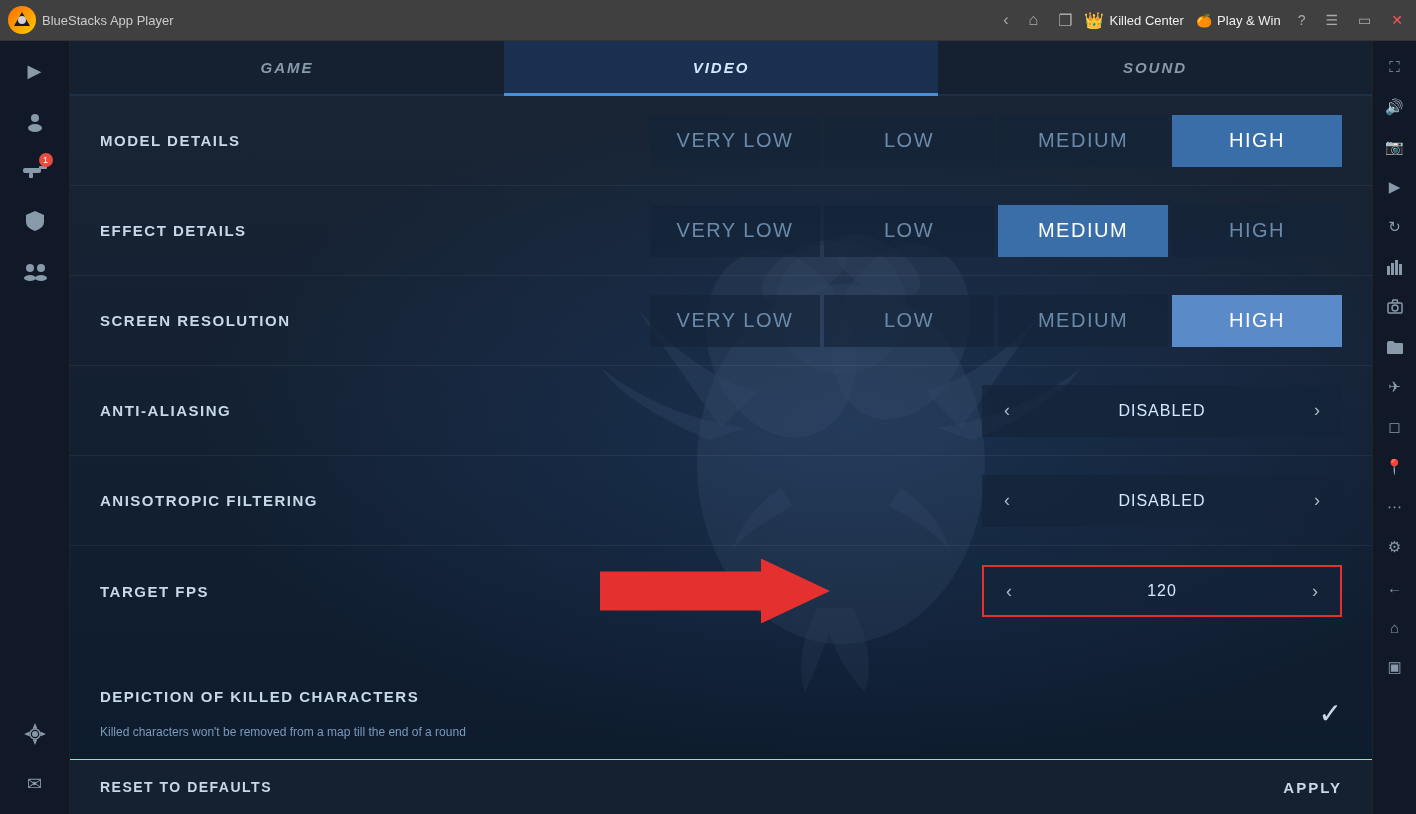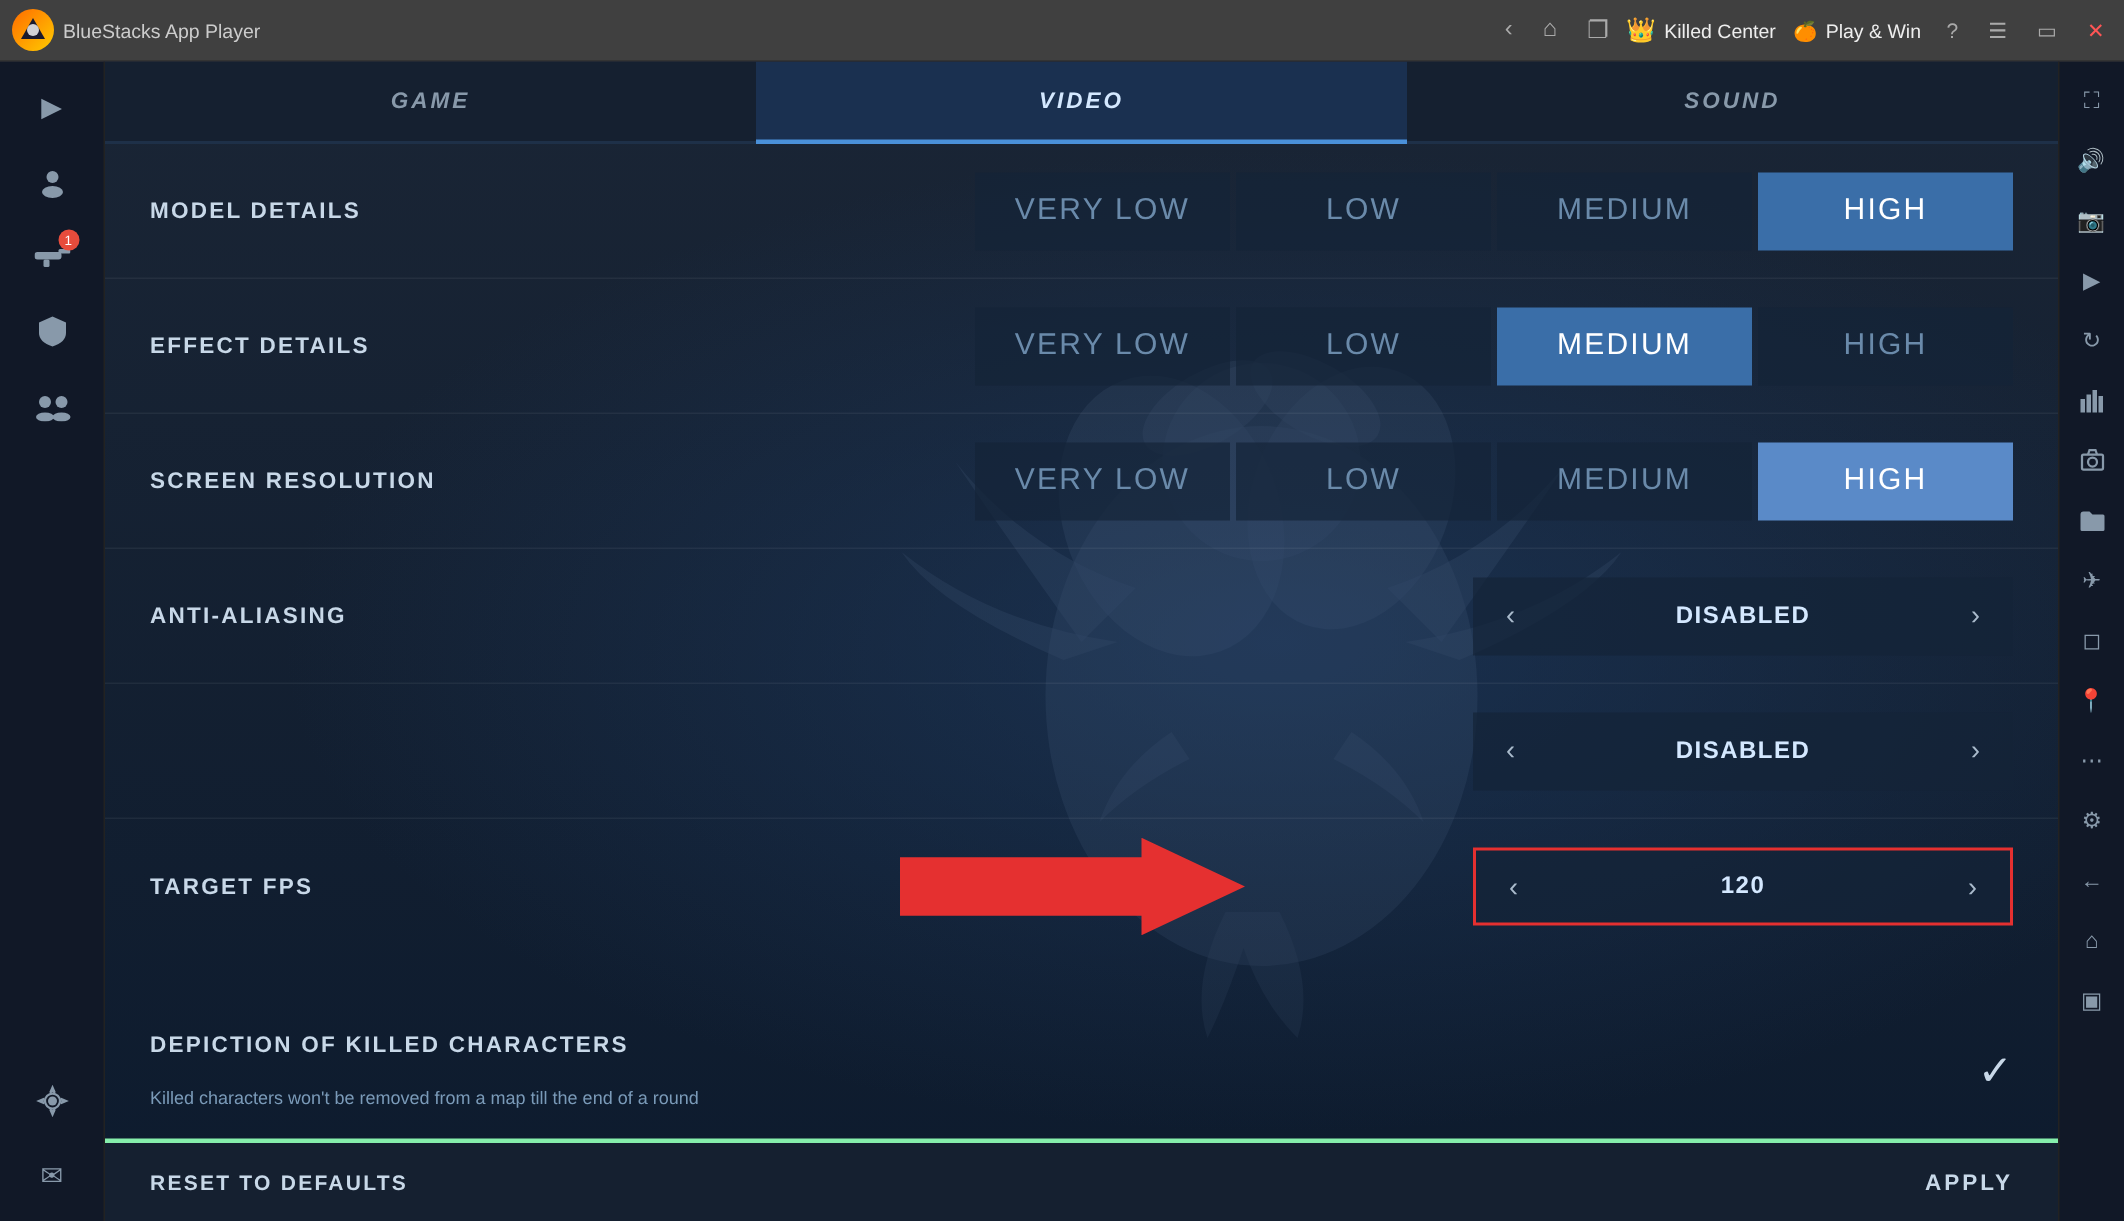--- a/index.html
+++ b/index.html
@@ -281,21 +281,21 @@
       color: #aabbcc;
       font-size: 18px;
       cursor: pointer;
       flex-shrink: 0;
     }
     .selector-value {
       flex: 1;
       text-align: center;
       color: #d4e8ff;
       font-size: 16px;
-      font-weight: bold;
+      font-weight: normal;
       letter-spacing: 1px;
       text-transform: uppercase;
     }
     .selector-control.highlighted {
       border: 2px solid #e53030;
     }
 
     
     .bottom-row {
       display: flex;
@@ -326,21 +326,21 @@
       cursor: pointer;
     }
 
     
     #footer {
       display: flex;
       align-items: center;
       padding: 0 30px;
       height: 55px;
       background: #152030;
-      border-top: 3px solid #86efac;
+      border-top: 1px solid #86efac;
       position: relative;
       z-index: 2;
       flex-shrink: 0;
     }
     .reset-label {
       color: #c8d8e8;
       font-size: 14px;
       font-weight: bold;
       letter-spacing: 1.5px;
       text-transform: uppercase;
@@ -505,20 +505,21 @@
       <div class="settings-row">
         <span class="setting-label">ANTI-ALIASING</span>
         <div class="selector-control">
           <span class="selector-arrow">‹</span>
           <span class="selector-value">DISABLED</span>
           <span class="selector-arrow">›</span>
         </div>
       </div>
 
       <div class="settings-row">
+        <span class="setting-label">ANISOTROPIC FILTERING</span>
         <div class="selector-control">
           <span class="selector-arrow">‹</span>
           <span class="selector-value">DISABLED</span>
           <span class="selector-arrow">›</span>
         </div>
       </div>
 
       <div class="settings-row" style="position:relative;">
         <span class="setting-label">TARGET FPS</span>
 

